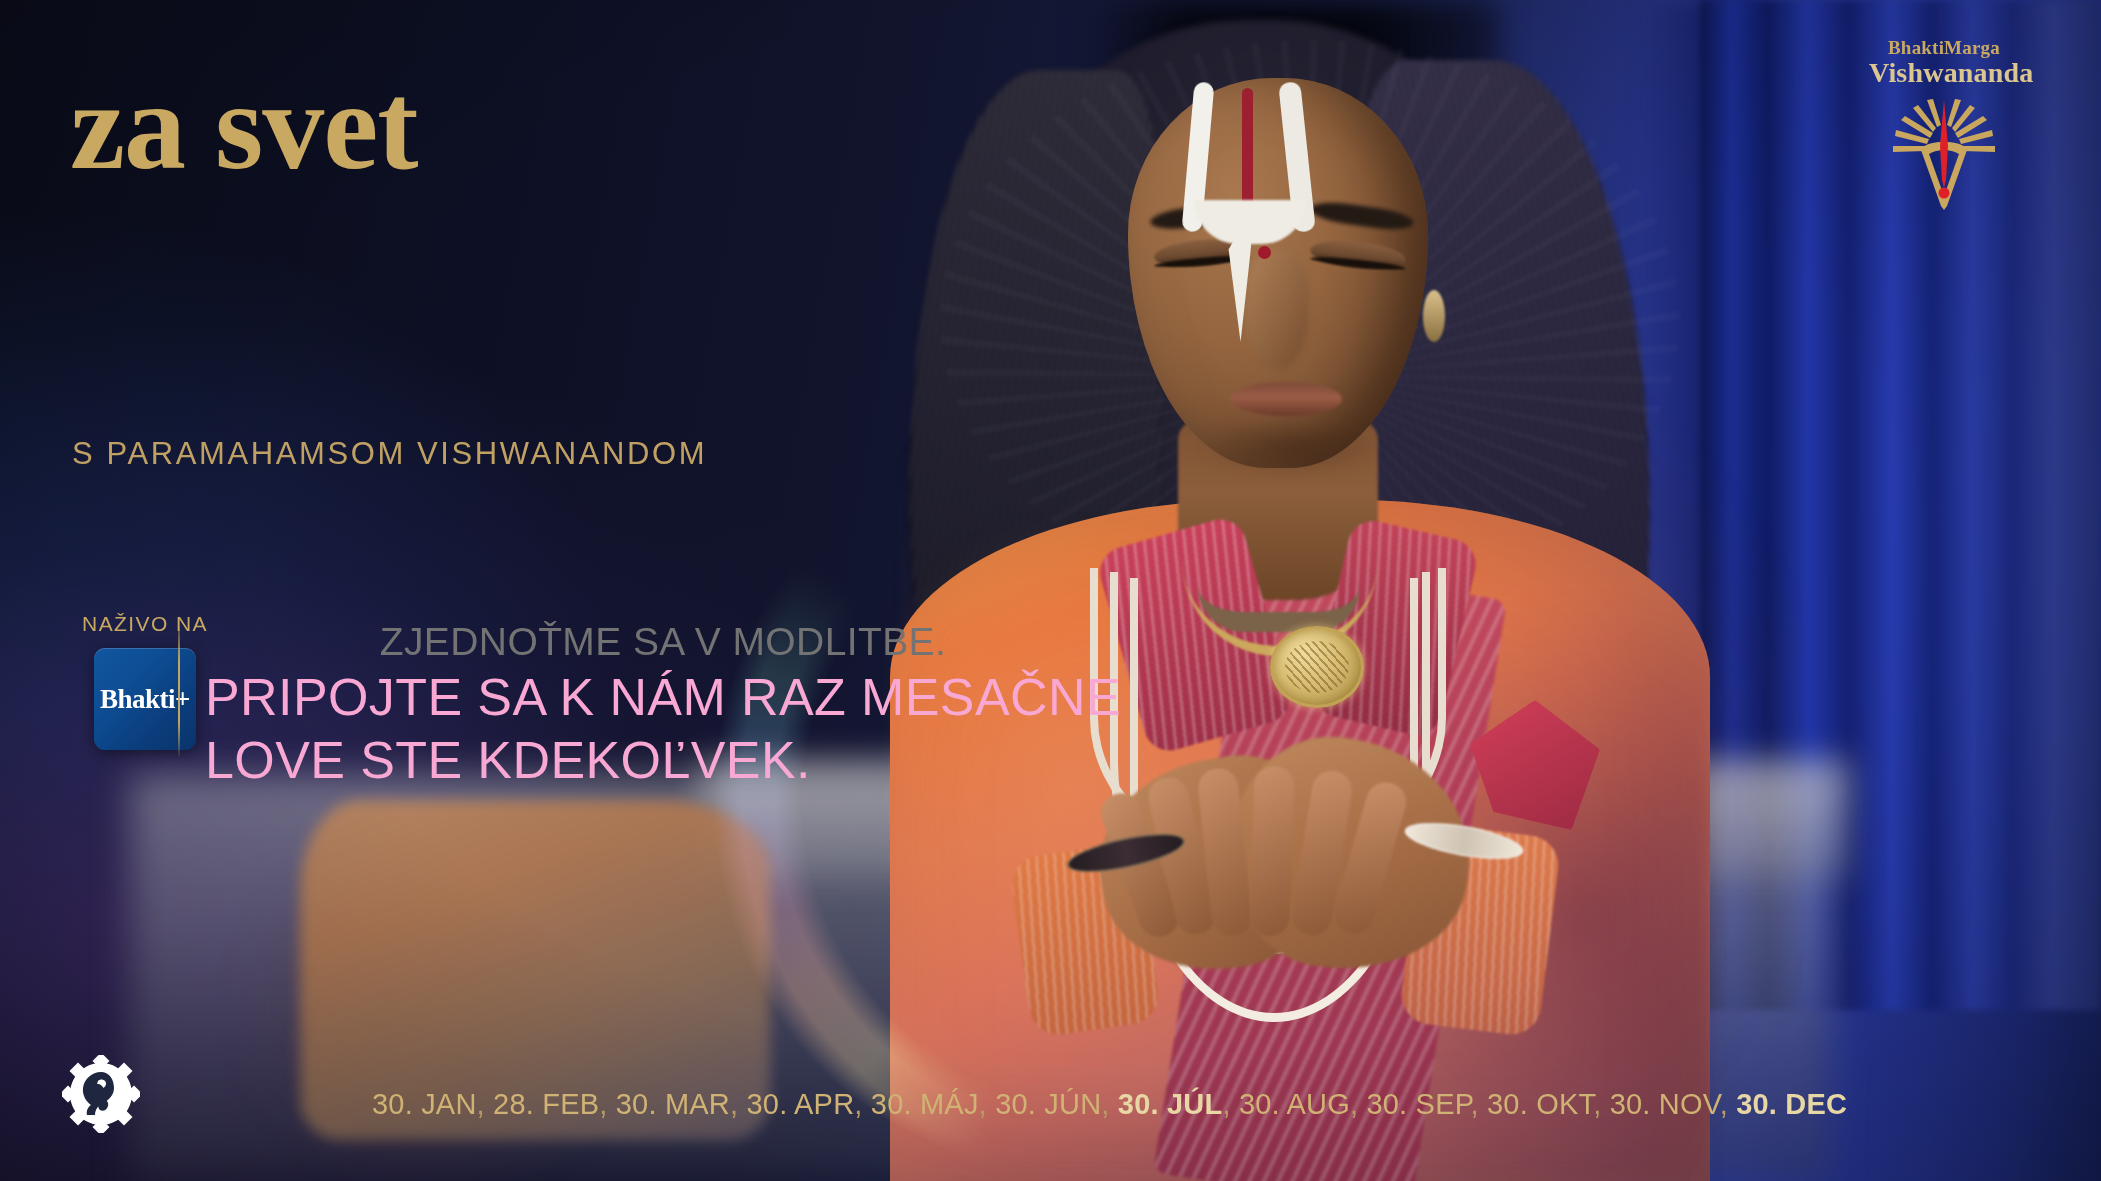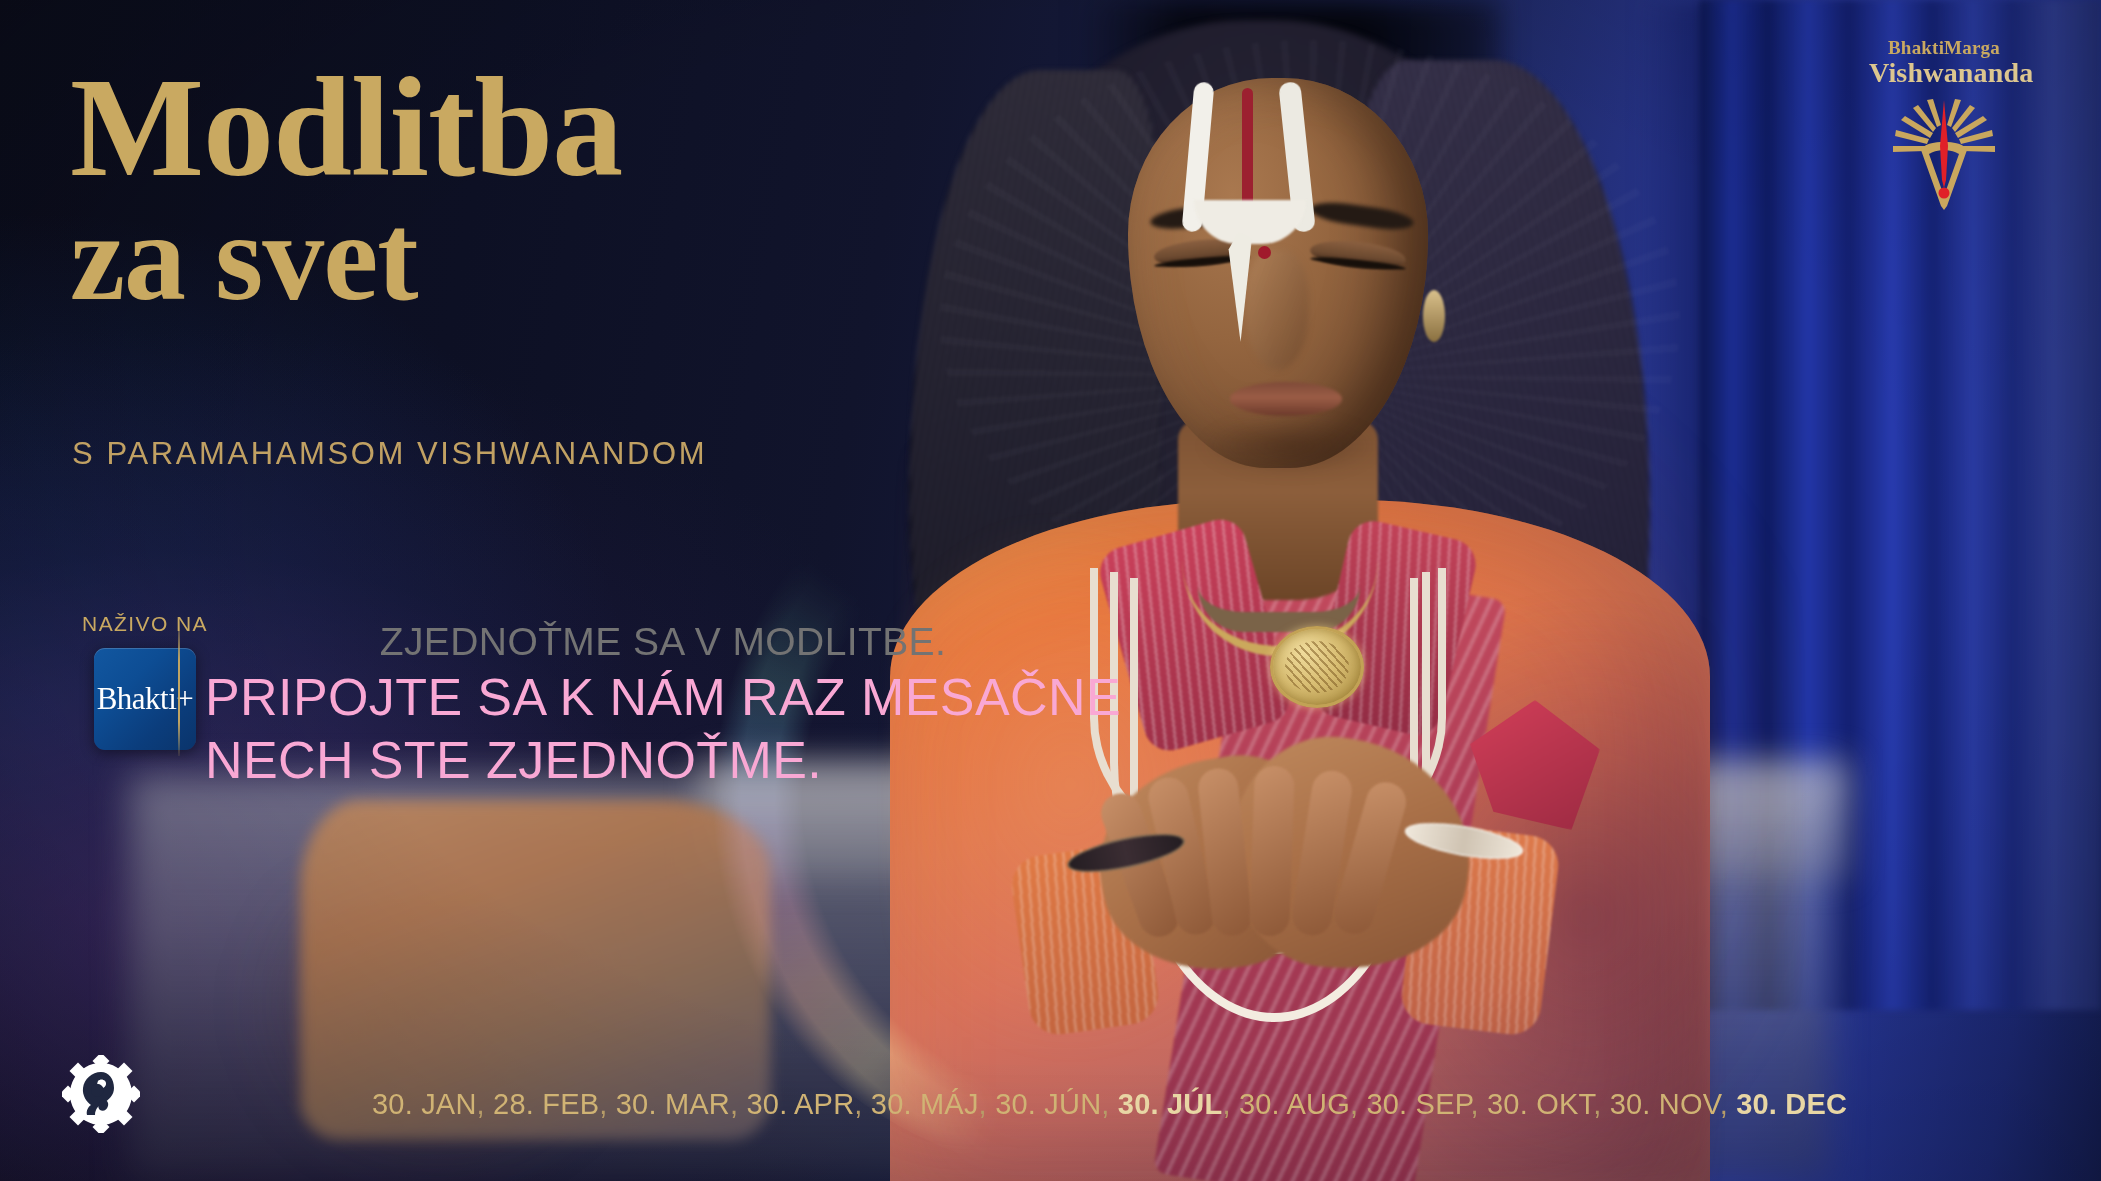--- a/index.html
+++ b/index.html
@@ -347,21 +347,21 @@
   }
   .bhaktiplus{
     margin-top:12px; width:102px; height:102px; margin-left:auto; margin-right:auto;
     border-radius:11px;
     background:linear-gradient(135deg,#1257a0 0%,#0d4d94 35%,#0b3d7c 70%,#0a346b 100%);
     box-shadow:0 3px 14px rgba(0,0,0,0.45), inset 0 1px 0 rgba(255,255,255,0.18);
     display:flex; align-items:center; justify-content:center;
   }
   .bhaktiplus span{
     font-family:"Liberation Serif", serif;
-    color:#fff; font-weight:400; font-size:31px; letter-spacing:-0.5px;
+    color:#fff; font-weight:700; font-size:27px; letter-spacing:-0.5px;
   }
 
   .divider{
     position:absolute; left:178px; top:620px; width:2px; height:136px;
     background:linear-gradient(180deg, rgba(201,169,97,0.15), rgba(201,169,97,0.95) 30%, rgba(201,169,97,0.95) 75%, rgba(201,169,97,0.1));
   }
 
   .message{ position:absolute; left:205px; top:618px; }
   .message .m1{
     display:block; color:#737373; font-size:39px; letter-spacing:0.4px; font-weight:400; line-height:1.22;text-align:center;
@@ -466,39 +466,38 @@
     <div class="bracelet b1"></div>
     <div class="bracelet b2"></div>
   </div>
 
   <div class="rainbow"></div>
   <div class="vignette"></div>
 
   <div class="content">
 
     <div class="headline">
-      <span class="l1">Modlitba</span>
       <span class="l2">za svet</span>
     </div>
 
     <div class="subhead">S PARAMAHAMSOM VISHWANANDOM</div>
 
     <div class="live-block">
       <div class="live-label">NAŽIVO NA</div>
       <div class="bhaktiplus">
         <span>Bhakti+</span>
       </div>
     </div>
 
     <div class="divider"></div>
 
     <div class="message">
       <span class="m1">ZJEDNOŤME SA V MODLITBE.</span>
       <span class="m2">PRIPOJTE SA K NÁM RAZ MESAČNE</span>
-      <span class="m3">NECH STE ZJEDNOŤME.</span>
+      <span class="m3">LOVE STE KDEKOĽVEK.</span>
     </div>
 
     <div class="pv-logo">
       <div class="pv1">BhaktiMarga</div>
       <div class="pv2">Vishwananda</div>
       <div class="pv-emblem">
         <svg viewBox="0 0 110 118" width="110" height="118">
           <g fill="#C9A75E">
 
             <path d="M41,44 L12,26 L16,22 L44,39 Z"></path>

